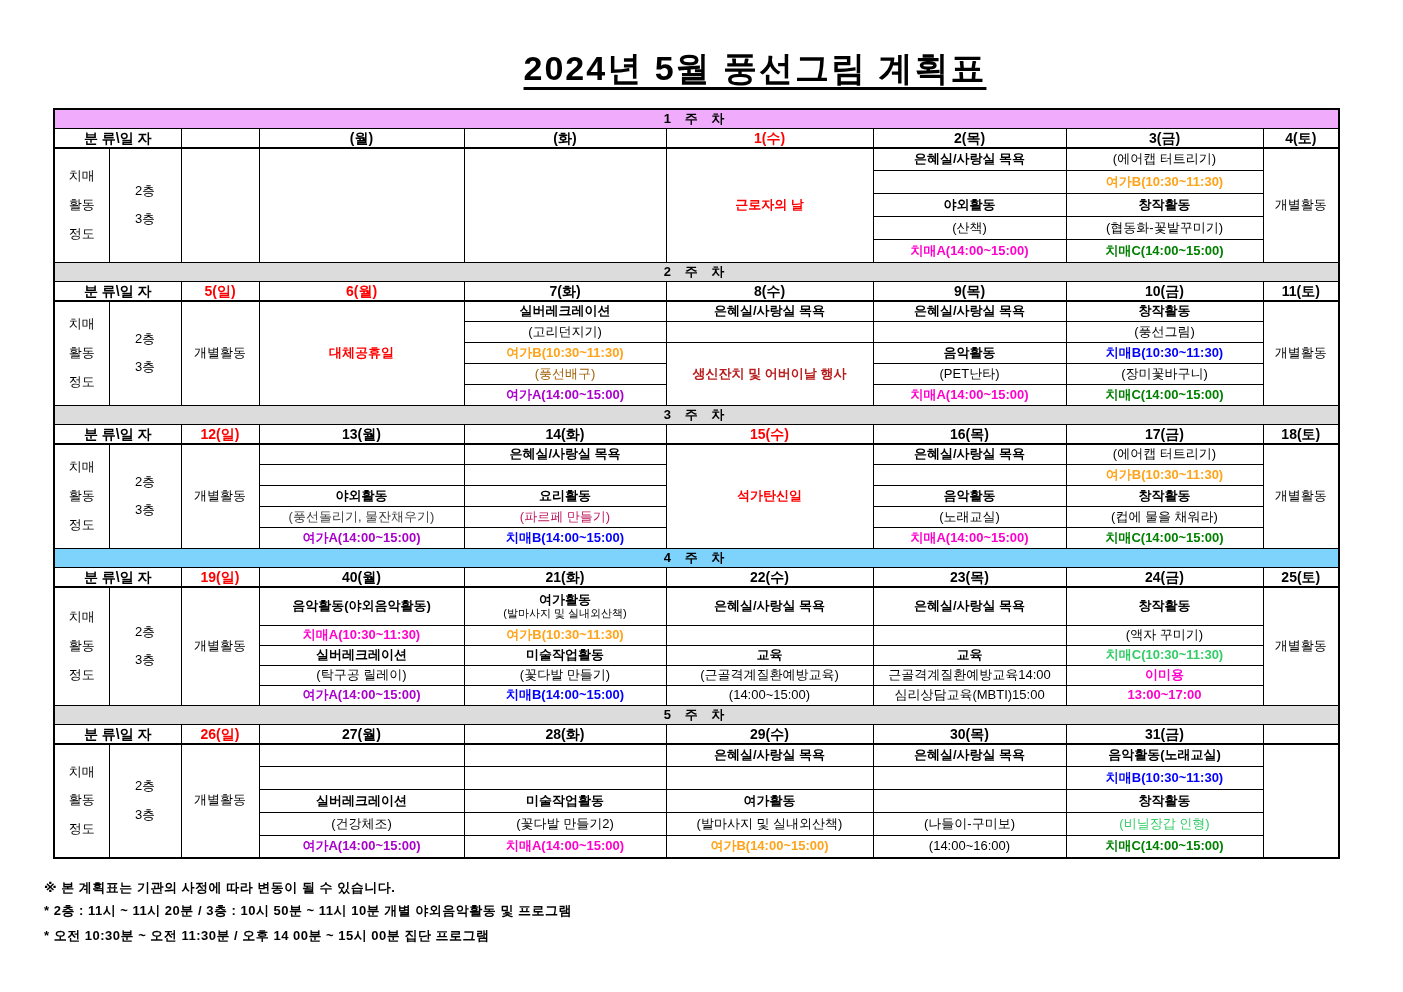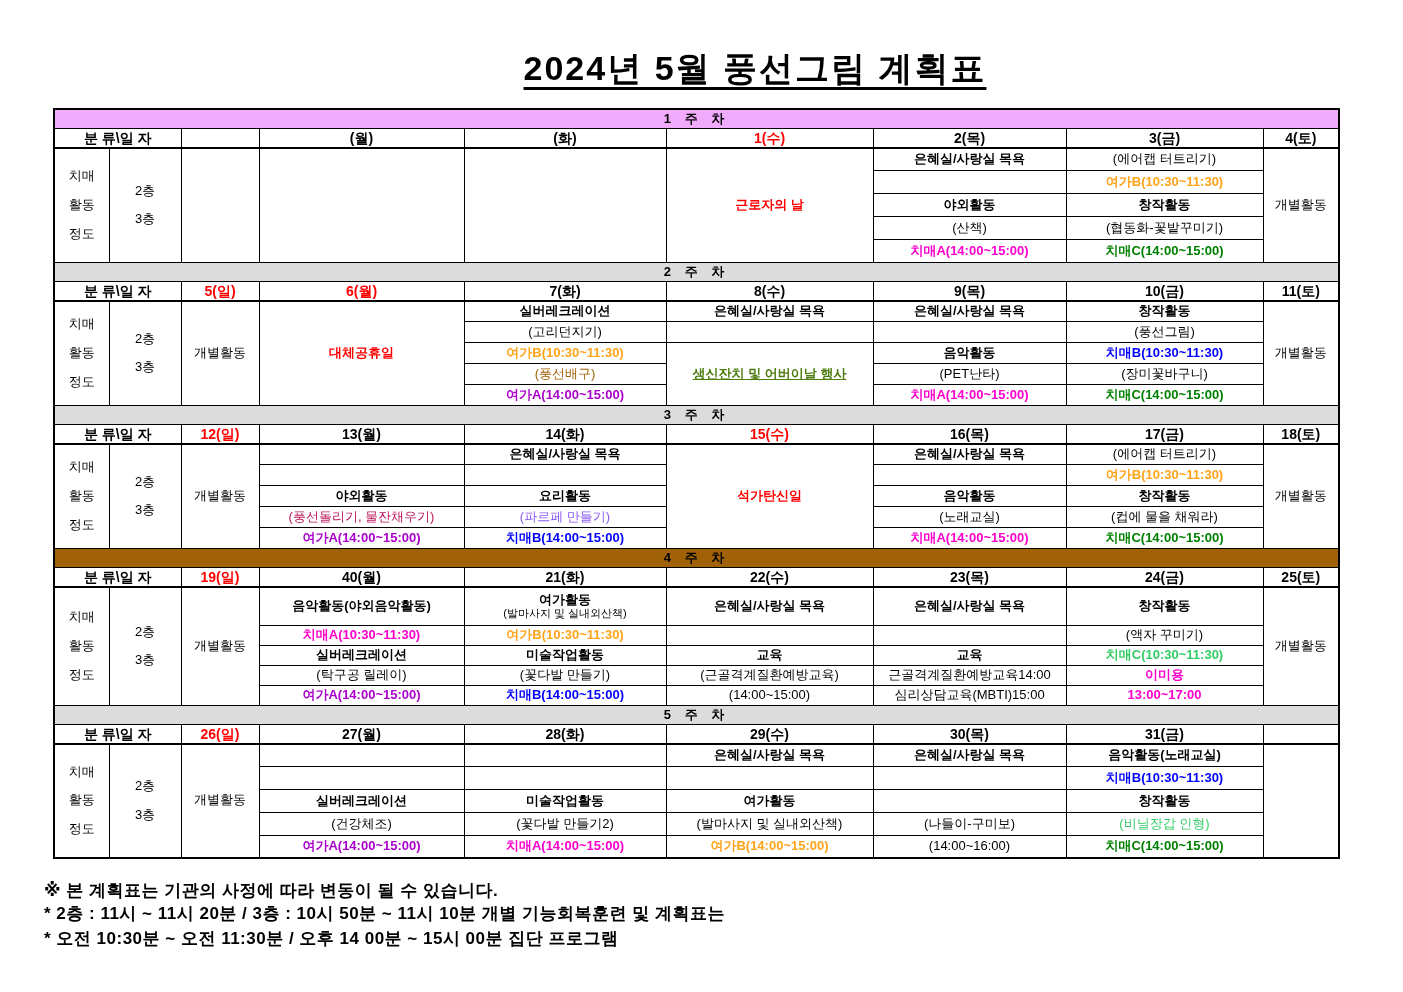--- a/index.html
+++ b/index.html
@@ -25,21 +25,21 @@
     border-top:2px solid #000;border-bottom:2px solid #000;
     font-weight:bold;font-size:13px;letter-spacing:5px;
   }
   tr.hdr td{font-weight:bold;font-size:14px;border-bottom:2px solid #000;}
   td.corner,td.floorlab{border-right:2px solid #000;}
   td.rowlab,td.floorlab{font-size:16px;}
   td.rowlab div,td.floorlab div{line-height:2.2;}
   .b{font-weight:bold;}
   .cellmain{font-size:13px;}
   .cellsub{font-size:11px;line-height:1.05;}
-  .fn{position:absolute;left:44px;font-size:17px;font-weight:bold;letter-spacing:0.5px;}
+  .fn{position:absolute;left:44px;font-size:13px;font-weight:bold;letter-spacing:0.5px;}
 </style>
 </head>
 <body>
 
 <div class="page-title">2024년 5월 풍선그림 계획표</div>
 
 <div class="sched-wrap">
   <table class="sched">
     <colgroup>
       <col style="width:55px">
@@ -132,21 +132,21 @@
           <td rowspan="5" style="color: rgb(0, 0, 0);">개별활동</td>
         </tr>
         <tr style="height: 21px;">
           <td style="color: rgb(0, 0, 0);">(고리던지기)</td>
           <td style="color: rgb(0, 0, 0);"></td>
           <td style="color: rgb(0, 0, 0);"></td>
           <td style="color: rgb(0, 0, 0);">(풍선그림)</td>
         </tr>
         <tr style="height: 21px;">
           <td class="b" style="color: rgb(255, 163, 25);">여가B(10:30~11:30)</td>
-          <td rowspan="3" class="b" style="color: #4d7c0f; text-decoration: underline;">생신잔치 및 어버이날 행사</td>
+          <td rowspan="3" class="b" style="color: #b91c1c;">생신잔치 및 어버이날 행사</td>
           <td class="b" style="color: rgb(0, 0, 0);">음악활동</td>
           <td class="b" style="color: rgb(0, 0, 255);">치매B(10:30~11:30)</td>
         </tr>
         <tr style="height: 21px;">
           <td style="color: #a16207;">(풍선배구)</td>
           <td style="color: rgb(0, 0, 0);">(PET난타)</td>
           <td style="color: rgb(0, 0, 0);">(장미꽃바구니)</td>
         </tr>
         <tr style="height: 21px;">
           <td class="b" style="color: rgb(170, 0, 204);">여가A(14:00~15:00)</td>
@@ -190,33 +190,33 @@
           <td style="color: rgb(0, 0, 0);"></td>
           <td class="b" style="color: rgb(255, 163, 25);">여가B(10:30~11:30)</td>
         </tr>
         <tr style="height: 21px;">
           <td class="b" style="color: rgb(0, 0, 0);">야외활동</td>
           <td class="b" style="color: rgb(0, 0, 0);">요리활동</td>
           <td class="b" style="color: rgb(0, 0, 0);">음악활동</td>
           <td class="b" style="color: rgb(0, 0, 0);">창작활동</td>
         </tr>
         <tr style="height: 21px;">
-          <td style="color: #be185d;">(풍선돌리기, 물잔채우기)</td>
-          <td style="color: #8b5cf6;">(파르페 만들기)</td>
+          <td style="color: #404040;">(풍선돌리기, 물잔채우기)</td>
+          <td style="color: #be185d;">(파르페 만들기)</td>
           <td style="color: rgb(0, 0, 0);">(노래교실)</td>
           <td style="color: rgb(0, 0, 0);">(컵에 물을 채워라)</td>
         </tr>
         <tr style="height: 21px;">
           <td class="b" style="color: rgb(170, 0, 204);">여가A(14:00~15:00)</td>
           <td class="b" style="color: rgb(0, 0, 255);">치매B(14:00~15:00)</td>
           <td class="b" style="color: rgb(255, 0, 204);">치매A(14:00~15:00)</td>
           <td class="b" style="color: rgb(0, 128, 0);">치매C(14:00~15:00)</td>
         </tr>
         <tr>
-          <td colspan="9" class="band" style="height: 18px; background: #a16207;">4 주 차</td>
+          <td colspan="9" class="band" style="height: 18px; background: #7dd3fc;">4 주 차</td>
         </tr>
         <tr class="hdr" style="height: 19px;">
           <td colspan="2" class="corner">분 류\일 자</td>
           <td style="color: rgb(255, 0, 0);">19(일)</td>
           <td>40(월)</td>
           <td>21(화)</td>
           <td>22(수)</td>
           <td>23(목)</td>
           <td>24(금)</td>
           <td>25(토)</td>
@@ -327,14 +327,14 @@
           <td class="b" style="color: rgb(255, 0, 204);">치매A(14:00~15:00)</td>
           <td class="b" style="color: rgb(255, 163, 25);">여가B(14:00~15:00)</td>
           <td style="color: rgb(0, 0, 0);">(14:00~16:00)</td>
           <td class="b" style="color: rgb(0, 128, 0);">치매C(14:00~15:00)</td>
         </tr>
       </tbody>
   </table>
 </div>
 
 <div class="fn" style="top:879px">※ 본 계획표는 기관의 사정에 따라 변동이 될 수 있습니다.</div>
-<div class="fn" style="top:902px">* 2층 : 11시 ~ 11시 20분 / 3층 : 10시 50분 ~ 11시 10분 개별 기능회복훈련 및 계획표는</div>
+<div class="fn" style="top:902px">* 2층 : 11시 ~ 11시 20분 / 3층 : 10시 50분 ~ 11시 10분 개별 야외음악활동 및 프로그램</div>
 <div class="fn" style="top:927px">* 오전 10:30분 ~ 오전 11:30분 / 오후 14 00분 ~ 15시 00분 집단 프로그램</div>
 
 </body></html>

